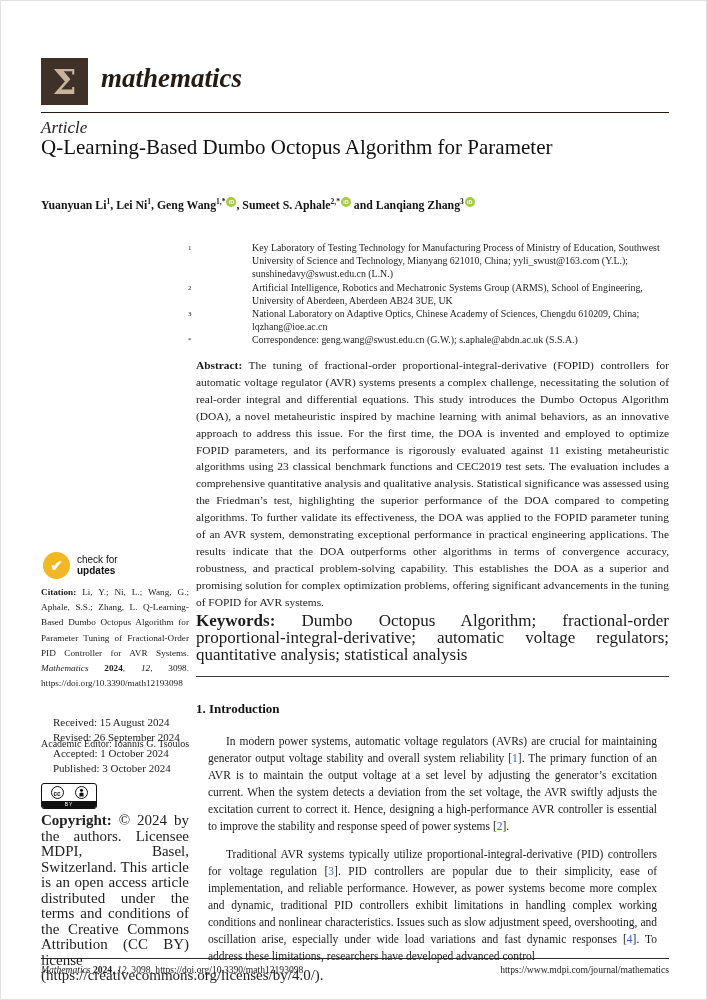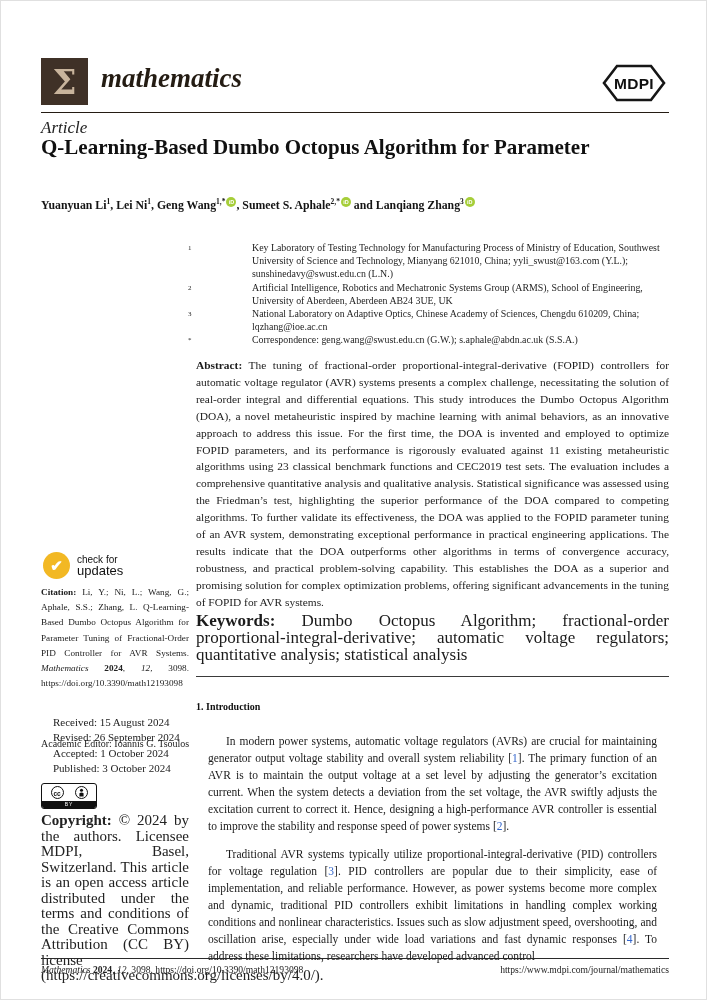--- a/index.html
+++ b/index.html
@@ -13,21 +13,21 @@
   
   .jlogo { left:40px; top:57px; width:47px; height:47px; background:#3F3127;
            display:flex; align-items:center; justify-content:center; }
   .jlogo .sigma { color:#C8B49C; font-size:34px; font-weight:bold; font-family:"DejaVu Serif", serif; line-height:1; }
   .jname { left:100px; top:62px; font-size:27px; font-weight:bold; font-style:italic; color:#241c13; }
   .mdpi  { left:600px; top:62px; }
   .rule-top { left:40px; top:111px; width:628px; border-top:1.7px solid #241c13; }
 
   .article-label { left:40px; top:117px; font-size:17px; font-style:italic; color:#222; }
   .title { left:40px; top:134px; width:624px; font-size:21px; line-height:24px;
-           font-weight:bold; color:#101010; margin:0; }
+           font-weight:normal; color:#101010; margin:0; }
 
   .authors { left:40px; top:196px; width:628px; font-size:11.8px; font-weight:bold; color:#141414; }
   .authors sup { font-size:7.5px; vertical-align:super; line-height:0; }
   .orcid { display:inline-block; width:10px; height:10px; border-radius:50%;
            background:#A6CE39; color:#fff; font-size:5.5px; font-weight:bold; text-align:center;
            line-height:10px; font-family:"Liberation Sans", sans-serif; vertical-align:super; margin-left:1px; }
 
   
   .affs { left:187px; top:240px; width:483px; font-size:9.9px; line-height:13.2px; color:#1e1e1e; }
   .aff-row { display:flex; }
@@ -35,34 +35,34 @@
   .aff-text { flex:1; text-align:left;margin-left:47px; }
 
   
   .abstract { left:195px; top:356px; width:473px; font-size:11.4px; line-height:16.9px;
               text-align:justify; color:#1b1b1b; }
   .keywords { left:195px; top:612px; width:473px; font-size:17px; line-height:16.9px; text-align:justify; }
   .msc      { left:195px; top:652px; width:473px; font-size:11.4px; }
   .rule-msc { left:195px; top:675px; width:473px; border-top:0.9px solid #3a3a3a; }
 
   
-  .sec-head { left:195px; top:700px; width:473px; font-size:10px; font-weight:bold; color:#101010; }
+  .sec-head { left:195px; top:700px; width:473px; font-size:13px; font-weight:bold; color:#101010; }
   .body-text { left:195px; top:720px; width:473px; font-size:11.5px; line-height:16.9px;
                text-align:justify; color:#1b1b1b; }
   .body-text p { margin:12px; text-indent:18px; }
   .ref { color:#3366CC; }
 
   
   .badge { left:42px; top:551px; display:flex; align-items:center; cursor:pointer; }
   .badge-circle { width:27px; height:27px; border-radius:50%; background:#F2B824; color:#fff;
                   display:flex; align-items:center; justify-content:center;
                   font-size:15px; font-weight:bold; flex:none; }
   .badge-text { margin-left:7px; font-family:"Liberation Sans", sans-serif; color:#111; }
   .badge-l1 { font-size:10px; line-height:11px; }
-  .badge-l2 { font-size:13px; line-height:12px; font-weight:normal; }
+  .badge-l2 { font-size:10px; line-height:12px; font-weight:bold; }
 
   .citation { left:40px; top:584px; width:148px; font-size:9.2px; line-height:15.2px; text-align:justify; color:#222; }
   .acad-ed  { left:40px; top:737px; width:160px; font-size:10px; white-space:nowrap; color:#222; }
   .dates    { left:52px; top:714px; width:150px; font-size:11px; line-height:15.4px; color:#222; }
 
   .ccbox { left:40px; top:782px; width:54px; border:1.2px solid #111; border-radius:3px;
            background:#fff; overflow:hidden; }
   .ccrow { display:flex; align-items:center; justify-content:space-around; padding:2px 3px; }
   .ccc { width:13px; height:13px; border:1.4px solid #111; border-radius:50%;
          font-size:6.5px; font-weight:bold; text-align:center; line-height:13px;
@@ -83,26 +83,20 @@
 </style>
 </head>
 <body>
 
 <div class="page">
 
   <div class="abs jlogo">
     <span class="sigma">Σ</span>
   </div>
   <div class="abs jname">mathematics</div>
-  <div class="abs mdpi">
-    <svg width="66" height="40" viewBox="0 0 66 40">
-      <polygon points="3,20 16,3 50,3 63,20 50,37 16,37" fill="none" stroke="#161616" stroke-width="2.6"></polygon>
-      <text x="33" y="25.5" text-anchor="middle" font-family="Liberation Sans, sans-serif" font-size="15.5" font-weight="bold" fill="#111" letter-spacing="0.3">MDPI</text>
-    </svg>
-  </div>
   <div class="abs rule-top"></div>
 
   <div class="abs article-label">Article</div>
   <h1 class="abs title"><span>Q-Learning-Based Dumbo Octopus Algorithm for Parameter</span><br></h1>
 
   <div class="abs authors"><span><span>Yuanyuan Li</span><sup>1</sup><span>, </span></span><span><span>Lei Ni</span><sup>1</sup><span>, </span></span><span><span>Geng Wang</span><sup>1,*</sup><span class="orcid">iD</span><span>, </span></span><span><span>Sumeet S. Aphale</span><sup>2,*</sup><span class="orcid">iD</span><span> and </span></span><span><span>Lanqiang Zhang</span><sup>3</sup><span class="orcid">iD</span></span></div>
 
   <div class="abs affs">
     <div class="aff-row">
       <div class="aff-marker">1</div>

